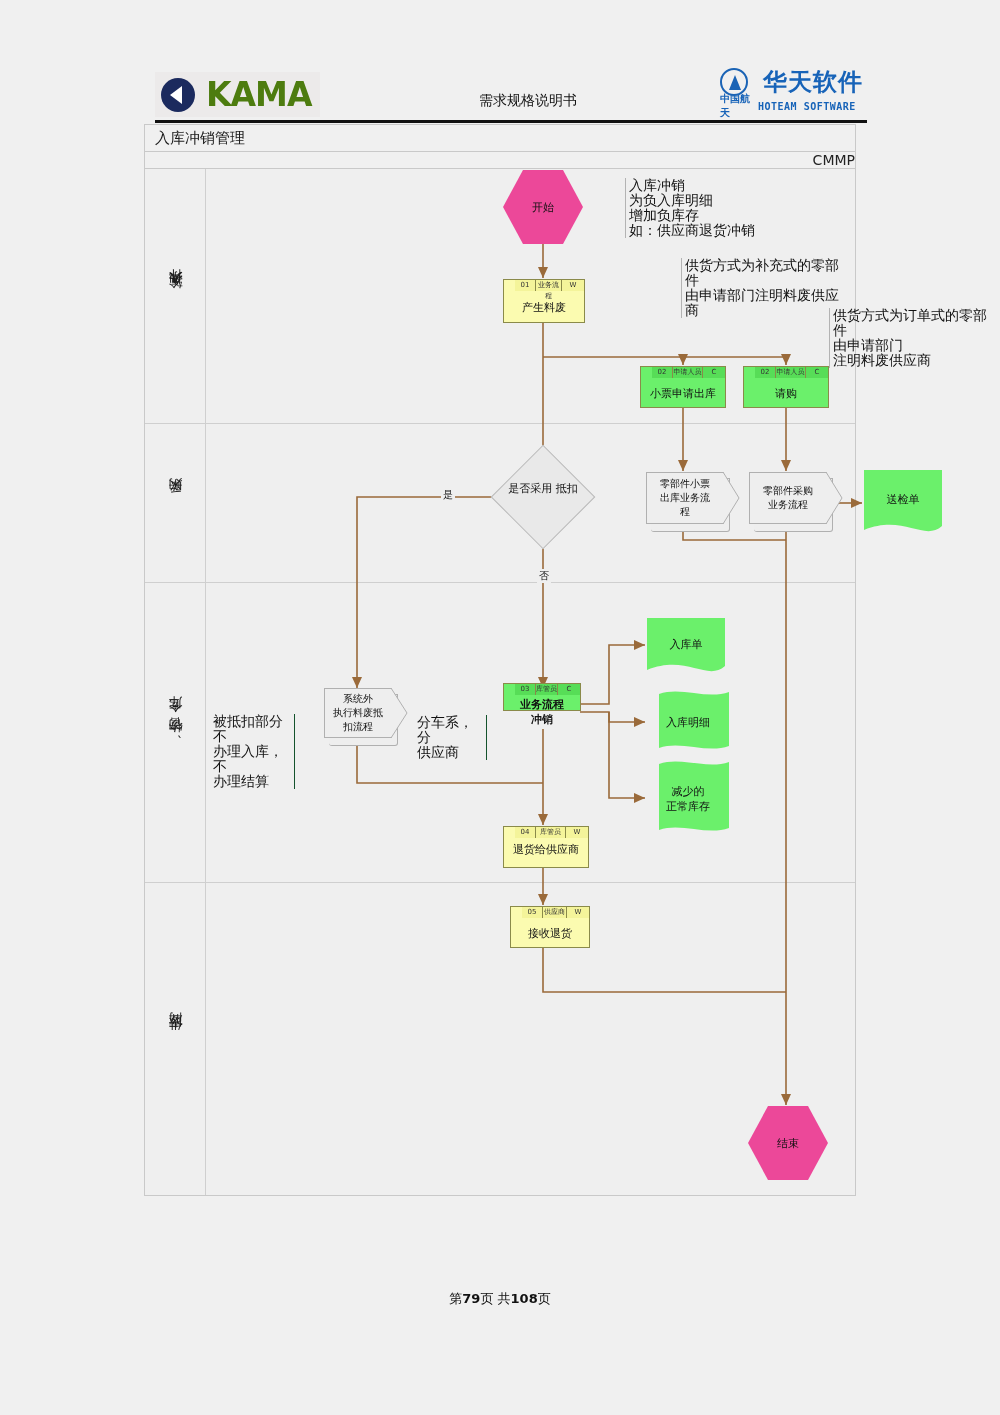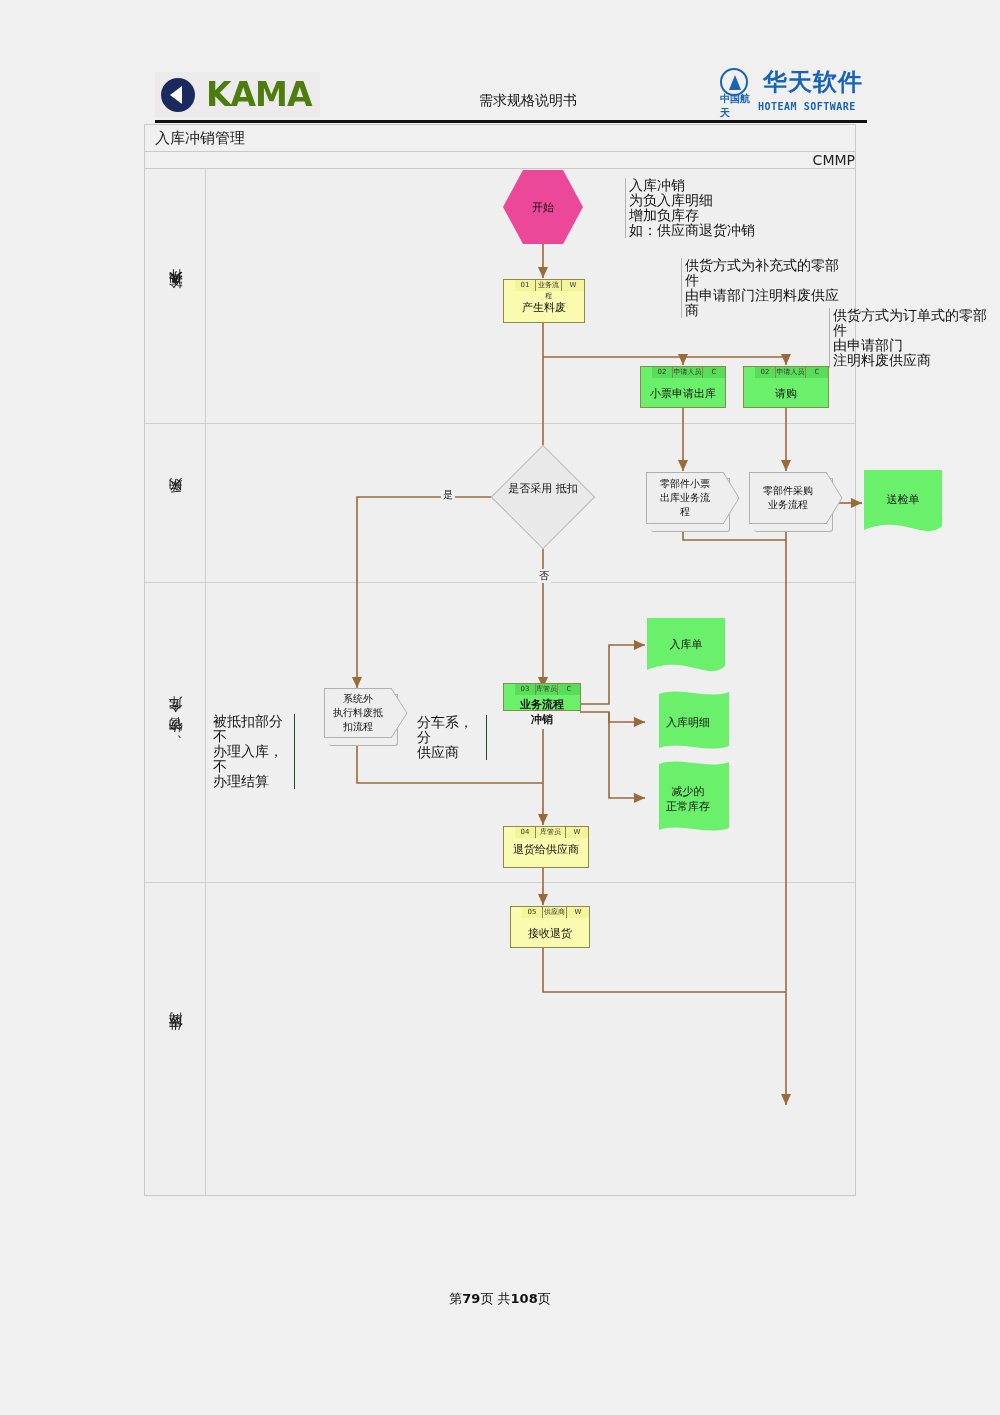--- a/index.html
+++ b/index.html
@@ -396,18 +396,21 @@
 
   <div class="node task yellow" style="left:510px;top:906px;width:80px;height:42px">
     <div class="bar">
       <b>05</b>
       <i>供应商</i>
       <u>W</u>
     </div>
     <div class="body" style="height:30px">接收退货</div>
   </div>
 
+  <div class="node hex" style="left:748px;top:1106px">
+    <span>结束</span>
+  </div>
 
   <div class="footer">
     <span>第</span><i>79</i><span>页 共</span><i>108</i><span>页</span>
   </div>
 
 </div>
 
 </body></html>

